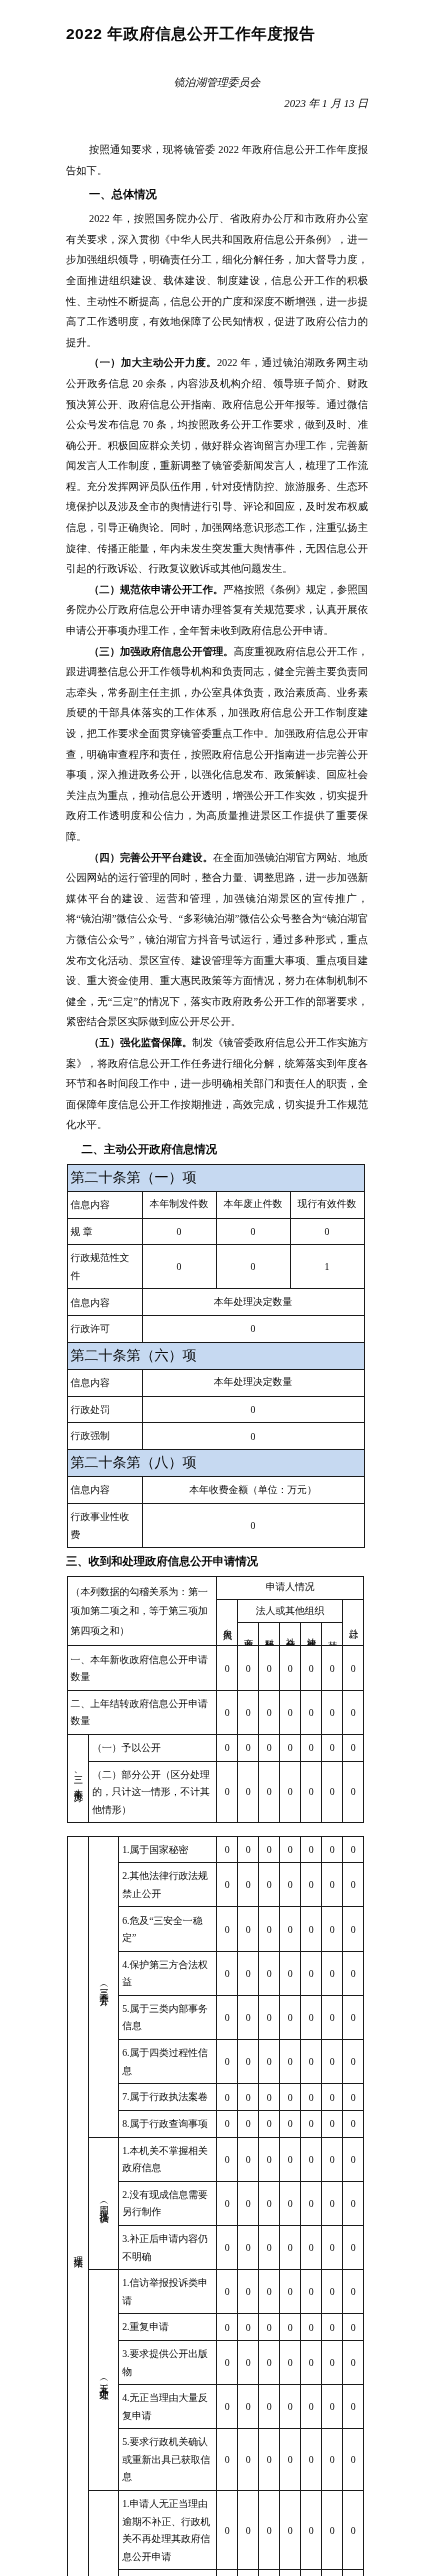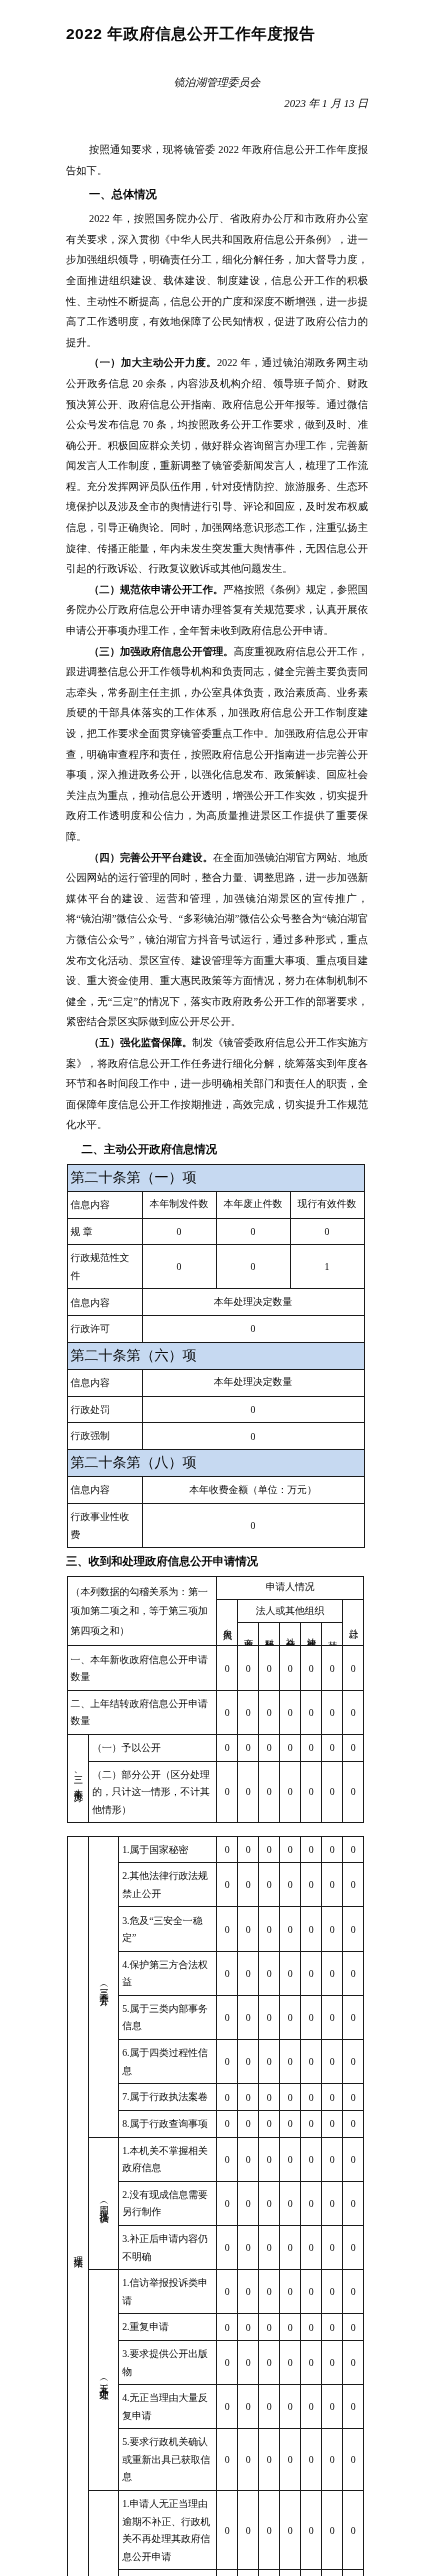--- a/index.html
+++ b/index.html
@@ -230,21 +230,21 @@
             <td class="labc">2.其他法律行政法规禁止公开</td>
             <td class="num">0</td>
             <td class="num">0</td>
             <td class="num">0</td>
             <td class="num">0</td>
             <td class="num">0</td>
             <td class="num">0</td>
             <td class="num">0</td>
           </tr>
       <tr>
-            <td class="labc">3.危及“三安全一稳定”</td>
+            <td class="labc">6.危及“三安全一稳定”</td>
             <td class="num">0</td>
             <td class="num">0</td>
             <td class="num">0</td>
             <td class="num">0</td>
             <td class="num">0</td>
             <td class="num">0</td>
             <td class="num">0</td>
           </tr>
       <tr>
             <td class="labc">4.保护第三方合法权益</td>

